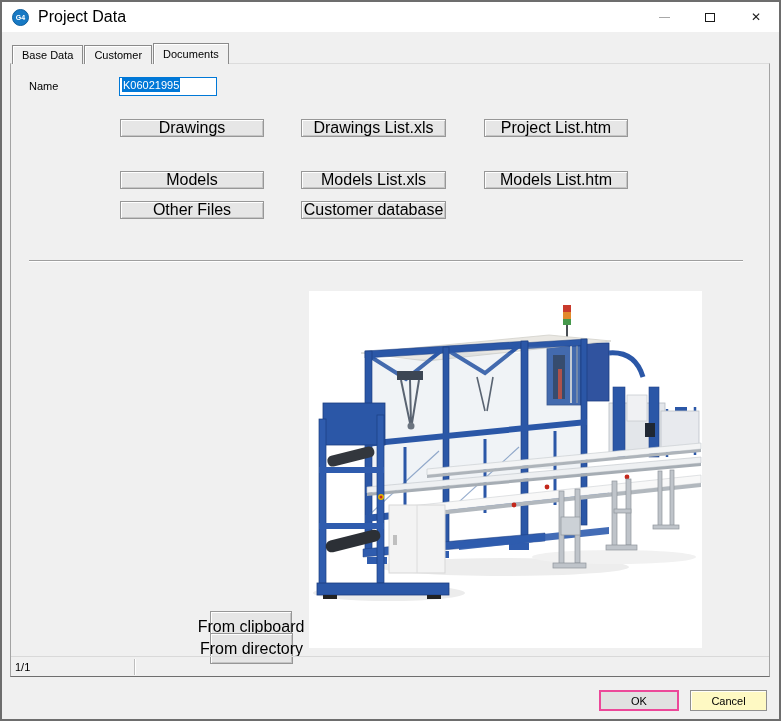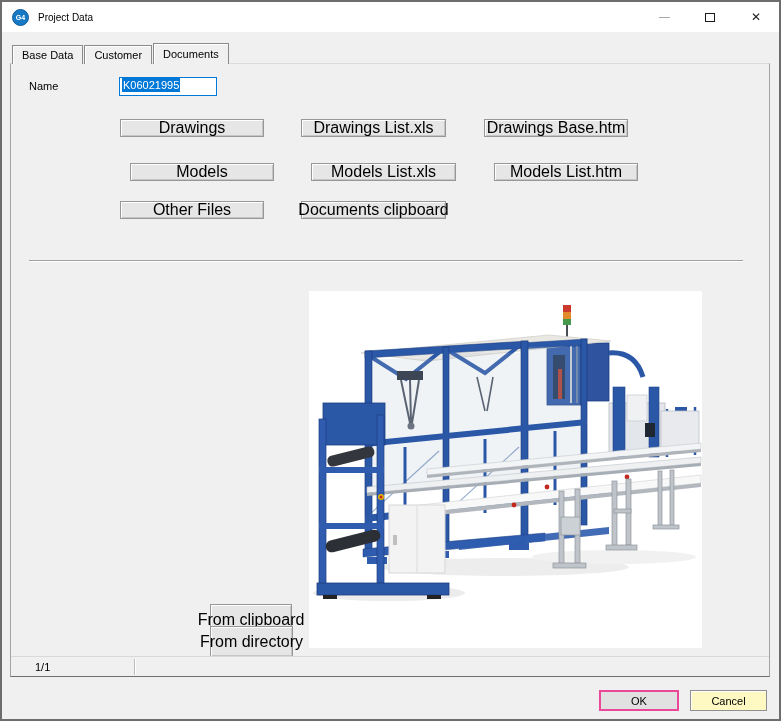--- a/index.html
+++ b/index.html
@@ -18,21 +18,21 @@
   .titlebar {
     position:absolute; left:2px; top:2px; right:2px; height:30px;
     background:#ffffff; display:flex; align-items:center;
   }
   .app-icon {
     width:17px; height:17px; margin-left:10px; border-radius:50%;
     background:#1779c4; border:1px solid #0f5f9e;
     color:#fff; font-size:7px; font-weight:bold;
     display:flex; align-items:center; justify-content:center;
   }
-  .title-text { margin-left:9px; font-size:10px; color:#000; }
+  .title-text { margin-left:9px; font-size:16px; color:#000; }
   .win-controls { position:absolute; right:0; top:0; height:30px; display:flex; }
   .win-btn { width:46px; height:30px; display:flex; align-items:center; justify-content:center; cursor:default; }
   .glyph-min { width:11px; height:1px; background:#a8a8a8; display:block; }
   .glyph-max { width:10px; height:9px; border:1px solid #1a1a1a; display:block; }
   .glyph-close { font-size:12px; color:#1a1a1a; line-height:1; }
   
   .tabstrip { position:absolute; left:12px; top:43px; display:flex; align-items:flex-end; z-index:3; }
   .tab {
     height:19px; line-height:18px; padding:0 9px;
     background:#f0f0f0;
@@ -57,38 +57,38 @@
   }
   .textbox .sel { background:#0078d7; color:#fff; padding:1px 1px; font-size:11px; }
   .btn {
     background:#e6e6e6; border:1px solid #979797;
     box-shadow: inset 1px 1px 0 rgba(255,255,255,.95), inset -1px -1px 0 rgba(0,0,0,.14);
     display:flex; align-items:center; justify-content:center;
     font-size:16px; color:#000; cursor:default; white-space:nowrap;
   }
   .grid-btn { width:144px; height:18px; }
   .c1 { left:109px; } .c2 { left:290px; width:145px; } .c3 { left:473px; }
-  .r1 { top:55px; } .r2 { top:99px;margin-left:10px; } .r3 { top:137px; }
+  .r1 { top:55px; } .r2 { top:107px; } .r3 { top:137px; }
   .separator {
     left:18px; top:196px; width:714px; height:2px;
     border-top:1px solid #9f9f9f; border-bottom:1px solid #ffffff;
   }
   .photo {
     left:298px; top:227px; width:393px; height:357px; background:#ffffff;
     display:flex; align-items:center; justify-content:center; overflow:hidden;
   }
-  .small-btn { width:82px; height:31px; }
+  .small-btn { width:82px; height:31px;margin-top:7px; }
   .from-clipboard { left:199px; top:540px; }
   .from-directory { left:199px; top:562px; width:83px; }
   .statusbar {
     left:0; right:0; bottom:0; height:20px;
     border-top:1px solid #d9d9d9;
     display:flex; align-items:center;
   }
-  .status-text { margin-left:24px; }
+  .status-text { margin-left:4px; }
   .status-divider { position:absolute; left:123px; top:2px; bottom:1px; width:2px;
     border-left:1px solid #bdbdbd; border-right:1px solid #fff; }
   
   .ok-btn {
     position:absolute; left:599px; top:690px; width:80px; height:21px;
     background:#e1e1e1; border:2px solid #ec4899;
     display:flex; align-items:center; justify-content:center; cursor:default;
   }
   .cancel-btn {
     position:absolute; left:690px; top:690px; width:77px; height:21px;
@@ -126,28 +126,28 @@
 
   <div class="tabpage">
 
     <div class="label" style="left:18px; top:16px;">Name</div>
     <div class="textbox">
       <span class="sel">K06021995</span>
     </div>
 
     <div class="btn grid-btn c1 r1">Drawings</div>
     <div class="btn grid-btn c2 r1">Drawings List.xls</div>
-    <div class="btn grid-btn c3 r1">Drawings Base.htm</div>
+    <div class="btn grid-btn c3 r1">Project List.htm</div>
 
     <div class="btn grid-btn c1 r2">Models</div>
     <div class="btn grid-btn c3 r2">Models List.htm</div>
     <div class="btn grid-btn c2 r2">Models List.xls</div>
 
     <div class="btn grid-btn c1 r3">Other Files</div>
-    <div class="btn grid-btn c2 r3">Documents clipboard</div>
+    <div class="btn grid-btn c2 r3">Customer database</div>
 
     <div class="separator"></div>
 
     <div class="photo">
       <svg viewBox="0 0 393 357" width="393" height="357">
 
         <ellipse cx="80" cy="302" rx="76" ry="8" fill="#ececec"></ellipse>
         <ellipse cx="195" cy="276" rx="125" ry="9" fill="#ededed"></ellipse>
         <ellipse cx="305" cy="266" rx="82" ry="7" fill="#f1f1f1"></ellipse>
 

